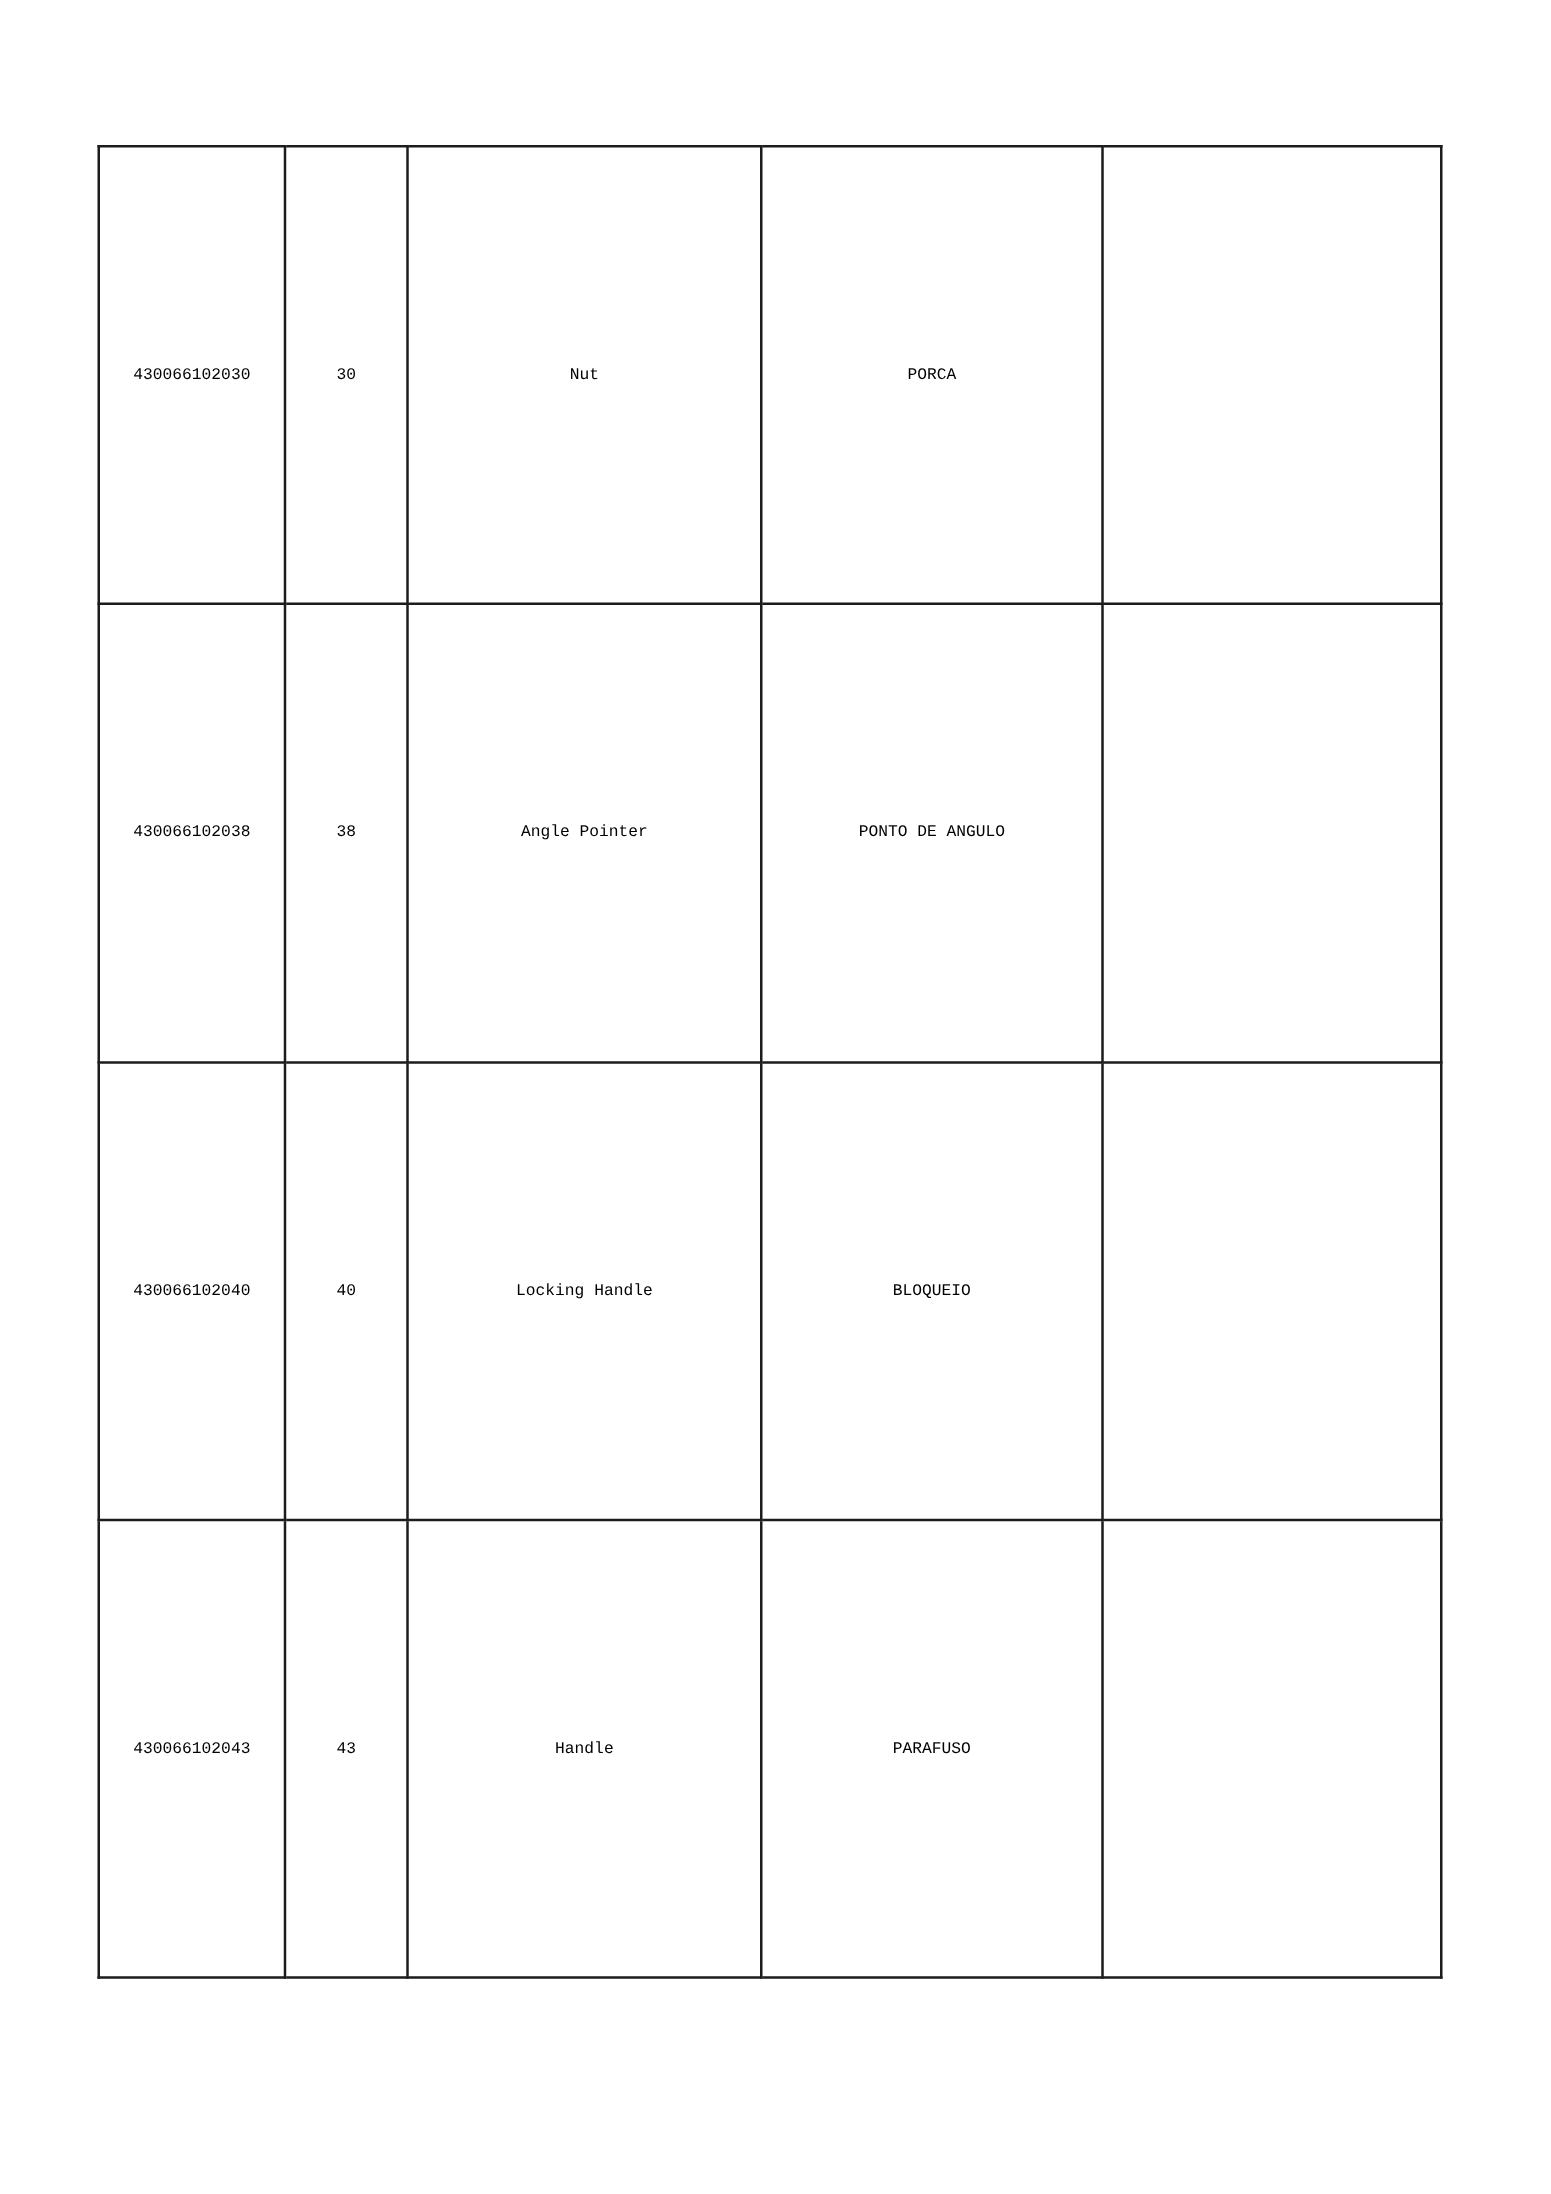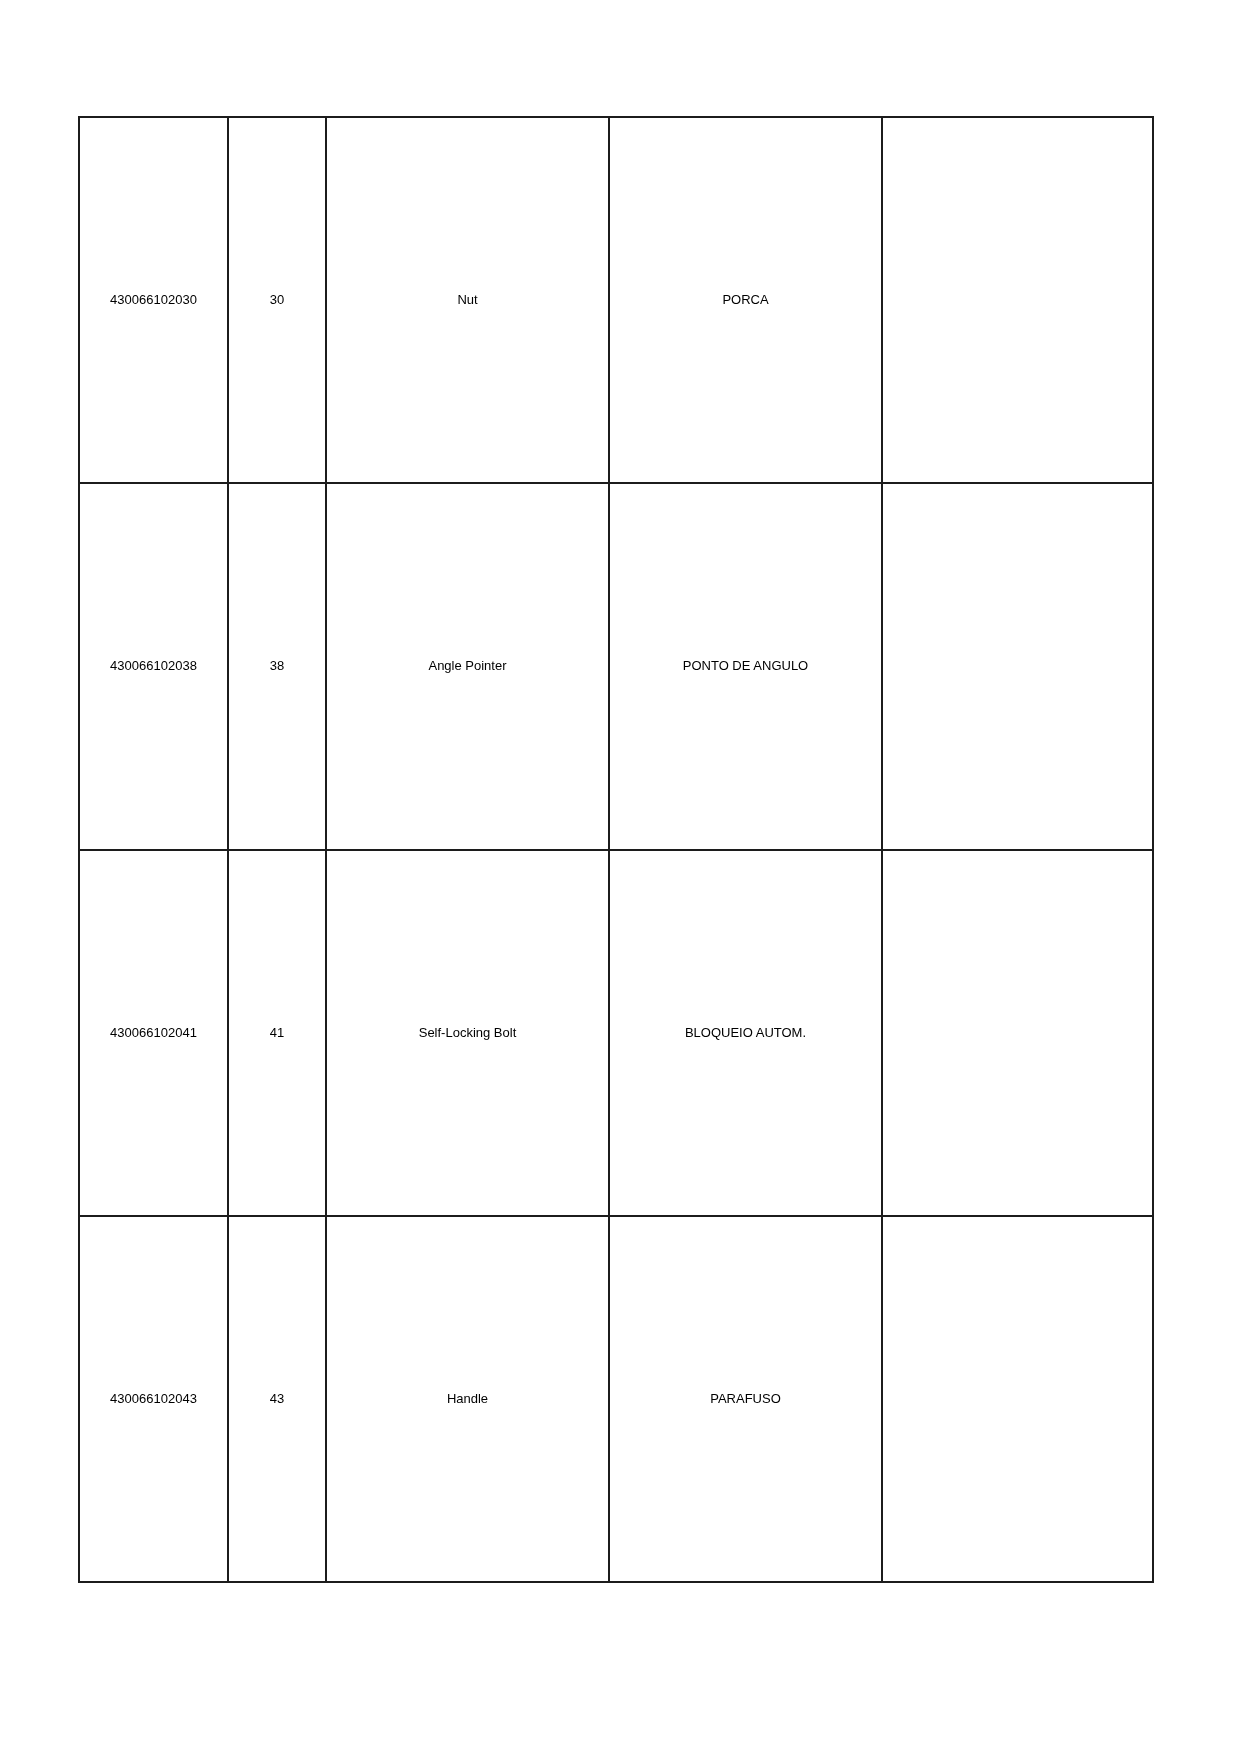--- a/index.html
+++ b/index.html
@@ -5,21 +5,21 @@
   html, body {
     margin: 0;
     padding: 0;
     background: #ffffff;
   }
   .page {
     position: relative;
     width: 1241px;
     height: 1755px;
     background: #ffffff;
-    font-family: Liberation Sans, sans-serif;
+    font-family: Liberation Mono, monospace;
     color: #000000;
   }
   table.parts-table {
     position: absolute;
     left: 78px;
     top: 116px;
     width: 1074px;
     height: 1467px;
     border-collapse: collapse;
     table-layout: fixed;
@@ -65,28 +65,28 @@
 
     <tr>
       <td>430066102038</td>
       <td>38</td>
       <td>Angle Pointer</td>
       <td>PONTO DE ANGULO</td>
       <td></td>
     </tr>
 
 
-
     <tr>
-      <td>430066102041</td>
-      <td>41</td>
-      <td>Self-Locking Bolt</td>
-      <td>BLOQUEIO AUTOM.</td>
+      <td>430066102040</td>
+      <td>40</td>
+      <td>Locking Handle</td>
+      <td>BLOQUEIO</td>
       <td></td>
     </tr>
+
 
     <tr>
       <td>430066102043</td>
       <td>43</td>
       <td>Handle</td>
       <td>PARAFUSO</td>
       <td></td>
     </tr>
   </tbody>
   </table>

